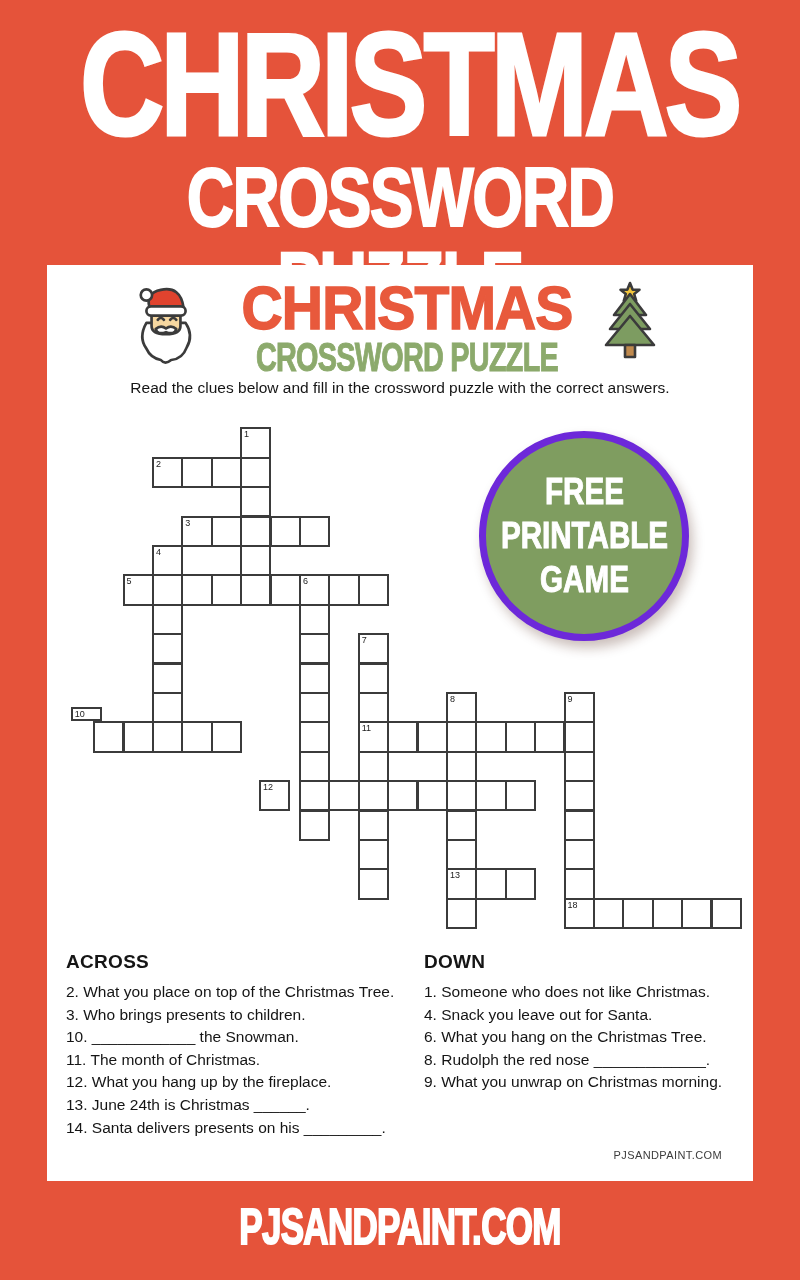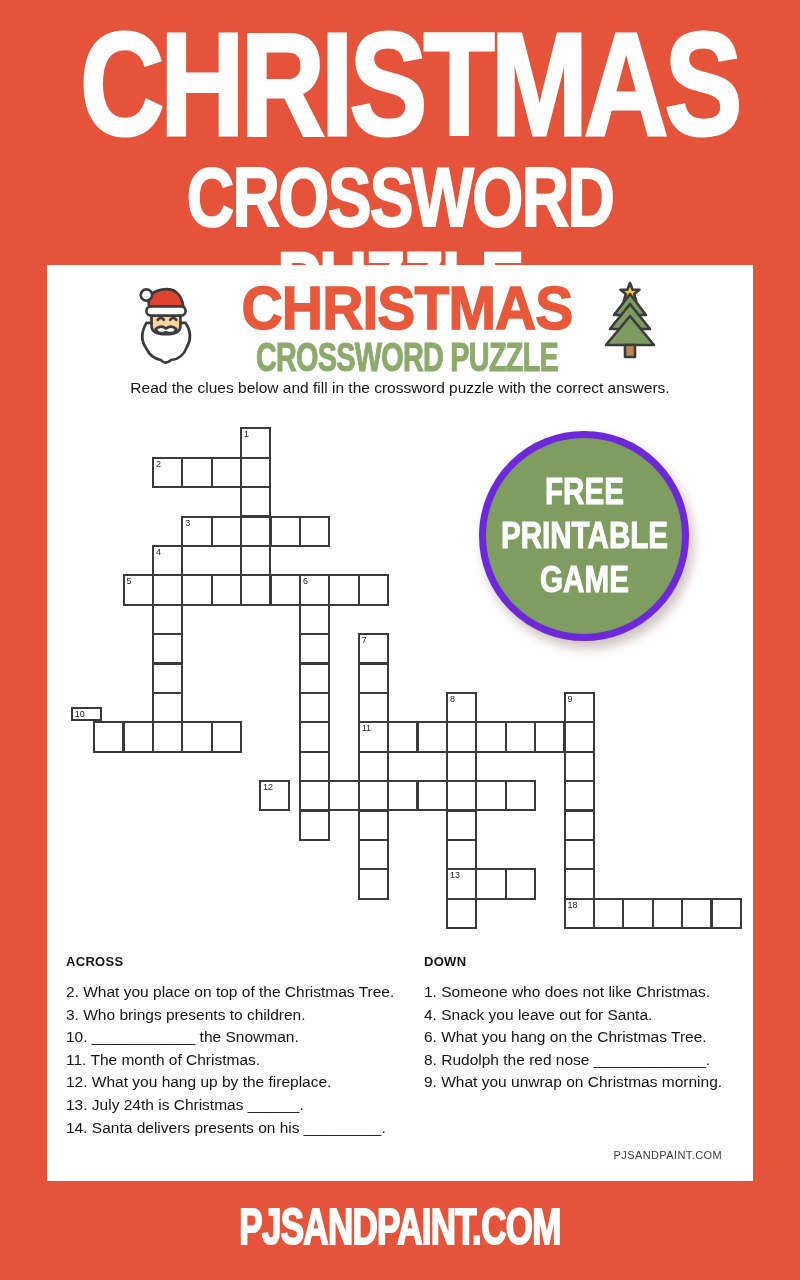--- a/index.html
+++ b/index.html
@@ -85,21 +85,21 @@
     text-align:center;letter-spacing:0;
     transform:scaleX(.8);transform-origin:center;
     -webkit-text-stroke:1px #fff;
   }
 
   
   .clues{position:absolute;left:19px;top:686px;width:668px;display:flex;}
   .clue-col{width:358px;}
   .clue-col.down{flex:1;}
   .clue-heading{
-    font-size:13px;font-weight:bold;color:var(--ink);
+    font-size:19px;font-weight:bold;color:var(--ink);
     line-height:22px;letter-spacing:.3px;
   }
   .clue-list{list-style:none;margin-top:8px;}
   .clue-list li{
     font-size:15.5px;line-height:22.6px;color:var(--ink);
     white-space:nowrap;
   }
   .credit{
     position:absolute;top:884px;right:31px;
     font-size:11px;letter-spacing:.4px;color:#3c3c3c;
@@ -282,21 +282,21 @@
 
     <div class="clues">
       <div class="clue-col">
         <h3 class="clue-heading">ACROSS</h3>
         <ul class="clue-list">
             <li>2. What you place on top of the Christmas Tree.</li>
             <li>3. Who brings presents to children.</li>
             <li>10. ____________ the Snowman.</li>
             <li>11. The month of Christmas.</li>
             <li>12. What you hang up by the fireplace.</li>
-            <li>13. July 24th is Christmas ______.</li>
+            <li>13. June 24th is Christmas ______.</li>
             <li>14. Santa delivers presents on his _________.</li>
           </ul>
       </div>
       <div class="clue-col down">
         <h3 class="clue-heading">DOWN</h3>
         <ul class="clue-list">
             <li>1. Someone who does not like Christmas.</li>
             <li>4. Snack you leave out for Santa.</li>
             <li>6. What you hang on the Christmas Tree.</li>
             <li>8. Rudolph the red nose _____________.</li>

